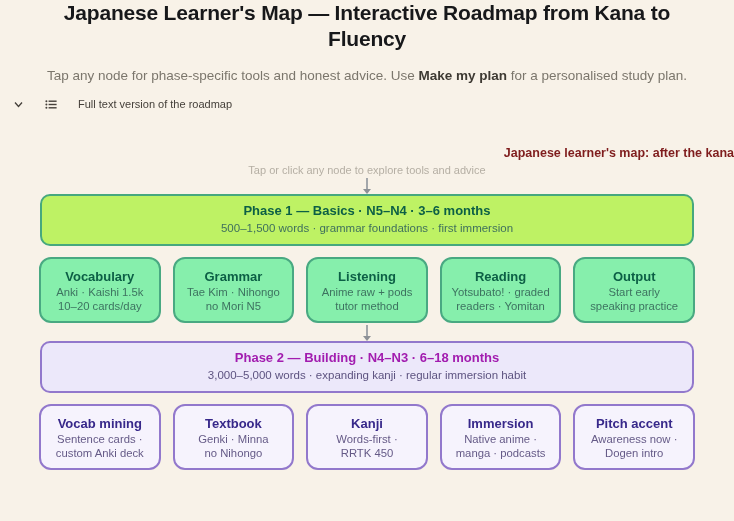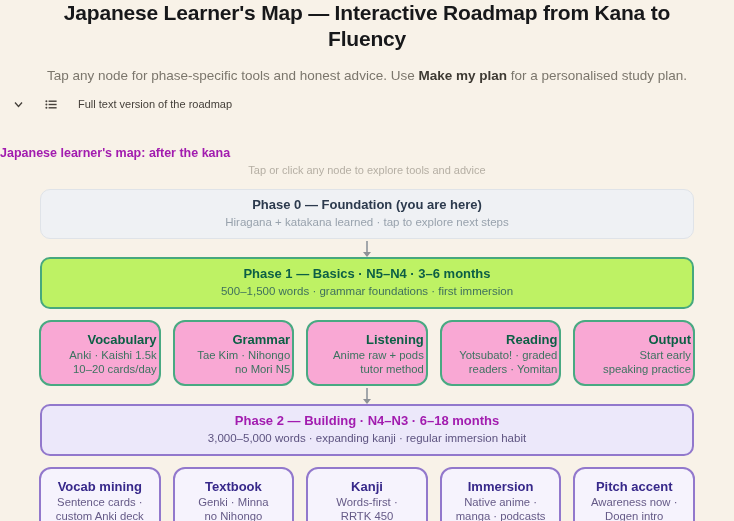--- a/index.html
+++ b/index.html
@@ -39,24 +39,24 @@
     font-size: 11px;
     color: #45403a;
     cursor: pointer;
     width: max-content;
   }
   .details-toggle svg { display: block; }
 
   
   .diagram { margin-top: 36px; }
   .diagram-title {
-    text-align: left;
+    text-align: right;
     font-size: 12.5px;
     font-weight: 700;
-    color: #a21caf;
+    color: #7f1d1d;
   }
   .diagram-subtitle {
     margin-top: 4px;
     text-align: center;
     font-size: 11px;
     color: #b5afa4;
   }
 
   .phase-node {
     width: 654px;
@@ -99,21 +99,21 @@
     border-radius: 12px;
     text-align: center;
     padding: 10px 2px 8px;
     min-height: 66px;
     cursor: pointer;
   }
   .mini-node .node-title { font-size: 13px; font-weight: 700; line-height: 16px; }
   .mini-node .node-line { font-size: 11.3px; line-height: 14px; }
   .mini-node .node-line:first-of-type { margin-top: 4px; }
 
-  .mini-green { background: #f9a8d4; border: 2px solid #49a982; text-align: right; }
+  .mini-green { background: #86efac; border: 2px solid #49a982; }
   .mini-green .node-title { color: #0c5f45; }
   .mini-green .node-line { color: #3d7360; }
 
   .mini-purple { background: #f6f3fd; border: 2px solid #9278cc; }
   .mini-purple .node-title { color: #37288a; }
   .mini-purple .node-line { color: #655a87; }
 
   .row-gap { height: 11px; }
 </style>
 </head>
@@ -141,24 +141,20 @@
         </svg>
       </span>
       <span>Full text version of the roadmap</span>
     </div>
   </div>
 
   <div class="diagram">
     <div class="diagram-title">Japanese learner's map: after the kana</div>
     <div class="diagram-subtitle">Tap or click any node to explore tools and advice</div>
 
-    <div class="phase-node phase0">
-      <div class="phase-title">Phase 0 — Foundation (you are here)</div>
-      <div class="phase-sub">Hiragana + katakana learned · tap to explore next steps</div>
-    </div>
 
     <div>
       <div class="connector"></div>
         <div class="connector-arrow"></div>
     </div>
 
     <div class="phase-node phase1">
       <div class="phase-title">Phase 1 — Basics · N5–N4 · 3–6 months</div>
       <div class="phase-sub">500–1,500 words · grammar foundations · first immersion</div>
     </div>

